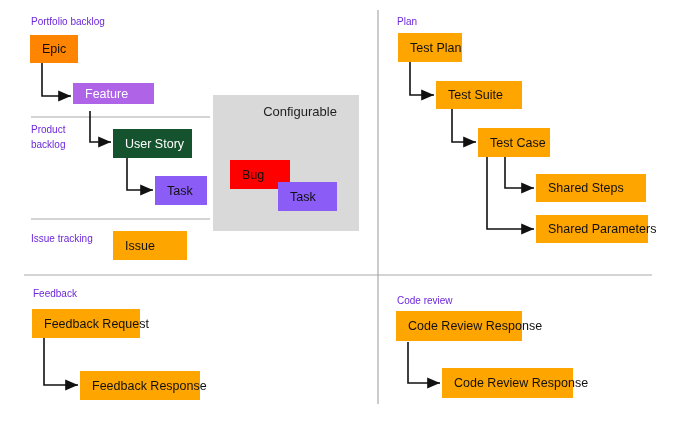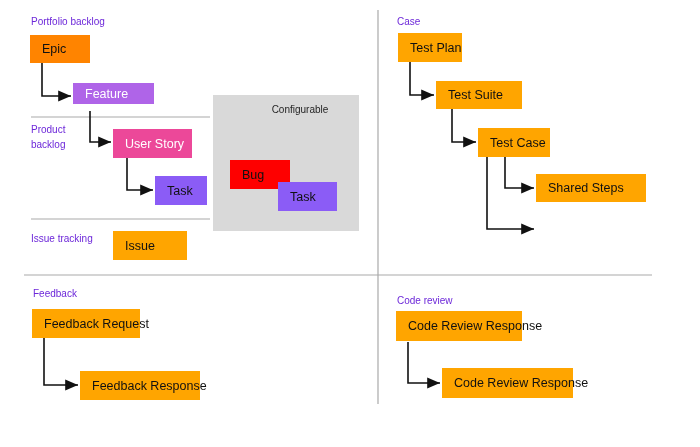--- a/index.html
+++ b/index.html
@@ -23,33 +23,33 @@
     align-items:center;
     padding-left:12px;
     box-sizing:border-box;
     font-size:12.5px;
     color:#111111;
     white-space:nowrap;
   }
   .c-epic{background:#FF8400;}
   .c-orange{background:#FFA500;}
   .c-purple{background:#AF64E8;color:#ffffff;}
-  .c-blue{background:#ec4899;color:#ffffff;}
+  .c-blue{background:#14532d;color:#ffffff;}
   .c-yellow{background:#8b5cf6;}
   .c-red{background:#FE0000;margin-top:32px;}
   .panel{
     position:absolute;
     left:213px;top:95px;width:146px;height:136px;
     background:#D9D9D9;
   }
   .panel-title{
     position:absolute;
     top:9px;left:0;right:0;
     text-align:center;
-    font-size:10px;color:#1f1f1f;margin-left:28px;
+    font-size:13px;color:#1f1f1f;margin-left:28px;
   }
   svg.layer{
     position:absolute;left:0;top:0;
     width:700px;height:447px;
     pointer-events:none;
   }
 </style>
 </head>
 <body>
 
@@ -82,37 +82,38 @@
   <div class="panel">
     <div class="panel-title">Configurable</div>
   </div>
 
   <div class="heading" style="left:31px;top:14px">Portfolio backlog</div>
   <div class="heading" style="left:31px;top:122px">
     <span>Product</span><br>
     <span>backlog</span>
   </div>
   <div class="heading" style="left:31px;top:231px">Issue tracking</div>
-  <div class="heading" style="left:397px;top:14px">Case</div>
+  <div class="heading" style="left:397px;top:14px">Plan</div>
   <div class="heading" style="left:33px;top:286px">Feedback</div>
   <div class="heading" style="left:397px;top:293px">Code review</div>
 
-  <div class="node c-epic" style="left:30px;top:35px;width:60px;height:28px">Epic</div>
+  <div class="node c-epic" style="left:30px;top:35px;width:48px;height:28px">Epic</div>
   <div class="node c-purple" style="left:73px;top:83px;width:81px;height:21px">Feature</div>
   <div class="node c-blue" style="left:113px;top:129px;width:79px;height:29px">User Story</div>
   <div class="node c-yellow" style="left:155px;top:176px;width:52px;height:29px">Task</div>
   <div class="node c-orange" style="left:113px;top:231px;width:74px;height:29px">Issue</div>
 
   <div class="node c-red" style="left:230px;top:128px;width:60px;height:29px">Bug</div>
   <div class="node c-yellow" style="left:278px;top:182px;width:59px;height:29px">Task</div>
 
   <div class="node c-orange" style="left:398px;top:33px;width:64px;height:29px">Test Plan</div>
   <div class="node c-orange" style="left:436px;top:81px;width:86px;height:28px">Test Suite</div>
   <div class="node c-orange" style="left:478px;top:128px;width:72px;height:29px">Test Case</div>
   <div class="node c-orange" style="left:536px;top:174px;width:110px;height:28px">Shared Steps</div>
+  <div class="node c-orange" style="left:536px;top:215px;width:112px;height:28px">Shared Parameters</div>
 
   <div class="node c-orange" style="left:32px;top:309px;width:108px;height:29px">Feedback Request</div>
   <div class="node c-orange" style="left:80px;top:371px;width:120px;height:29px">Feedback Response</div>
 
   <div class="node c-orange" style="left:396px;top:311px;width:126px;height:30px">Code Review Response</div>
   <div class="node c-orange" style="left:442px;top:368px;width:131px;height:30px">Code Review Response</div>
 
 </div>
 
 </body></html>

